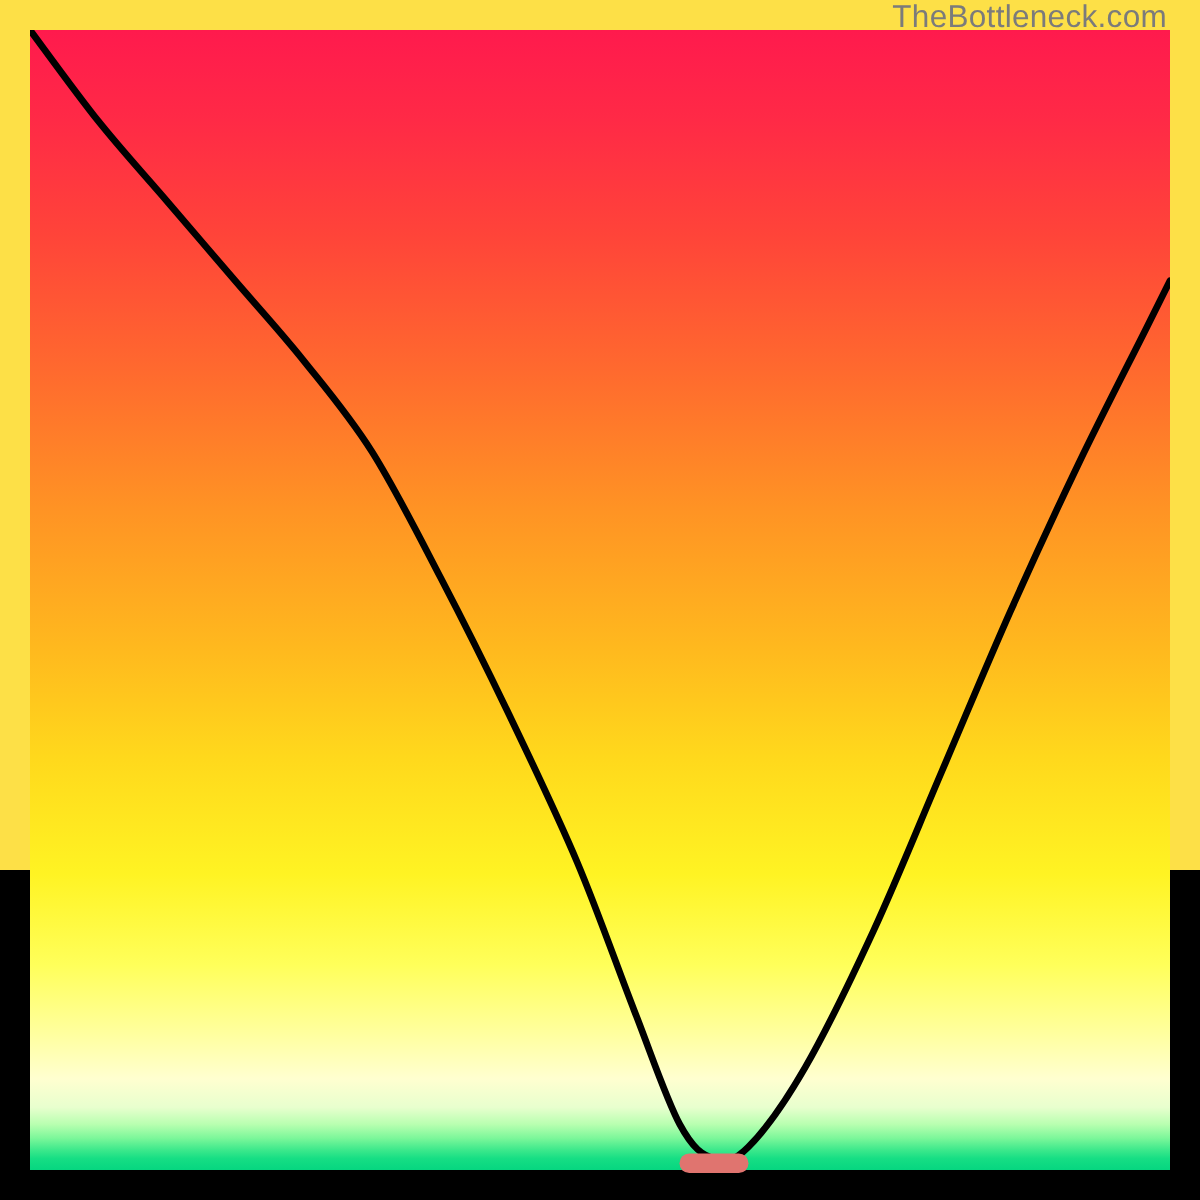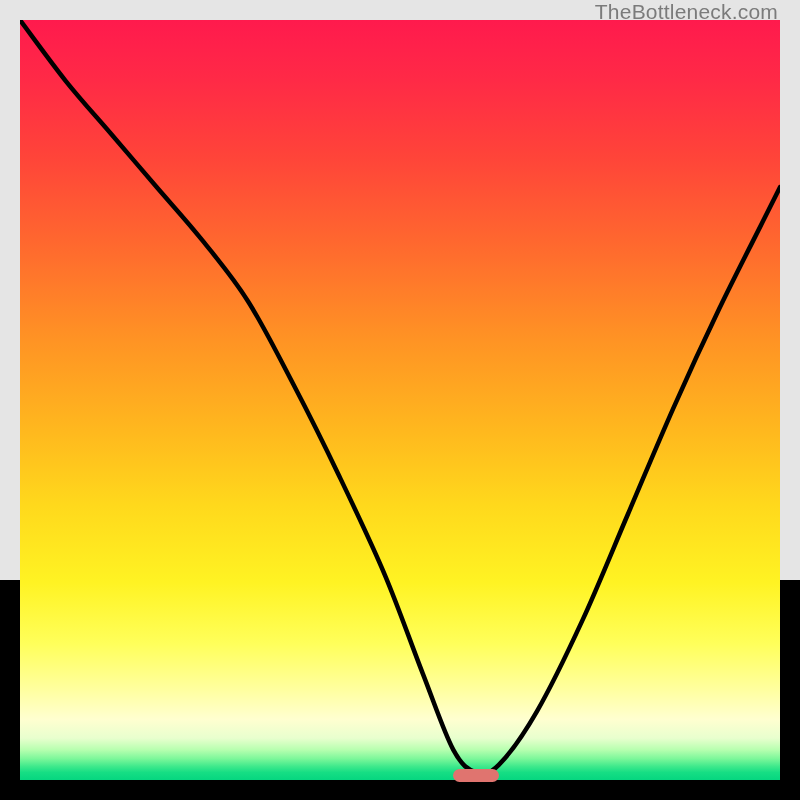--- a/index.html
+++ b/index.html
@@ -8,21 +8,21 @@
     width: 800px;
     height: 800px;
     background: #000;
     overflow: hidden;
     font-family: Arial, Helvetica, sans-serif;
   }
   .frame {
     position: relative;
     width: 800px;
     height: 580px;
-    background: #e5e5e5;
+    background: #fde047;
   }
   .plot {
     position: absolute;
     left: 20px;
     top: 20px;
     width: 760px;
     height: 760px;
     
     background: linear-gradient(to bottom,
       #ff1a4d 0%,

